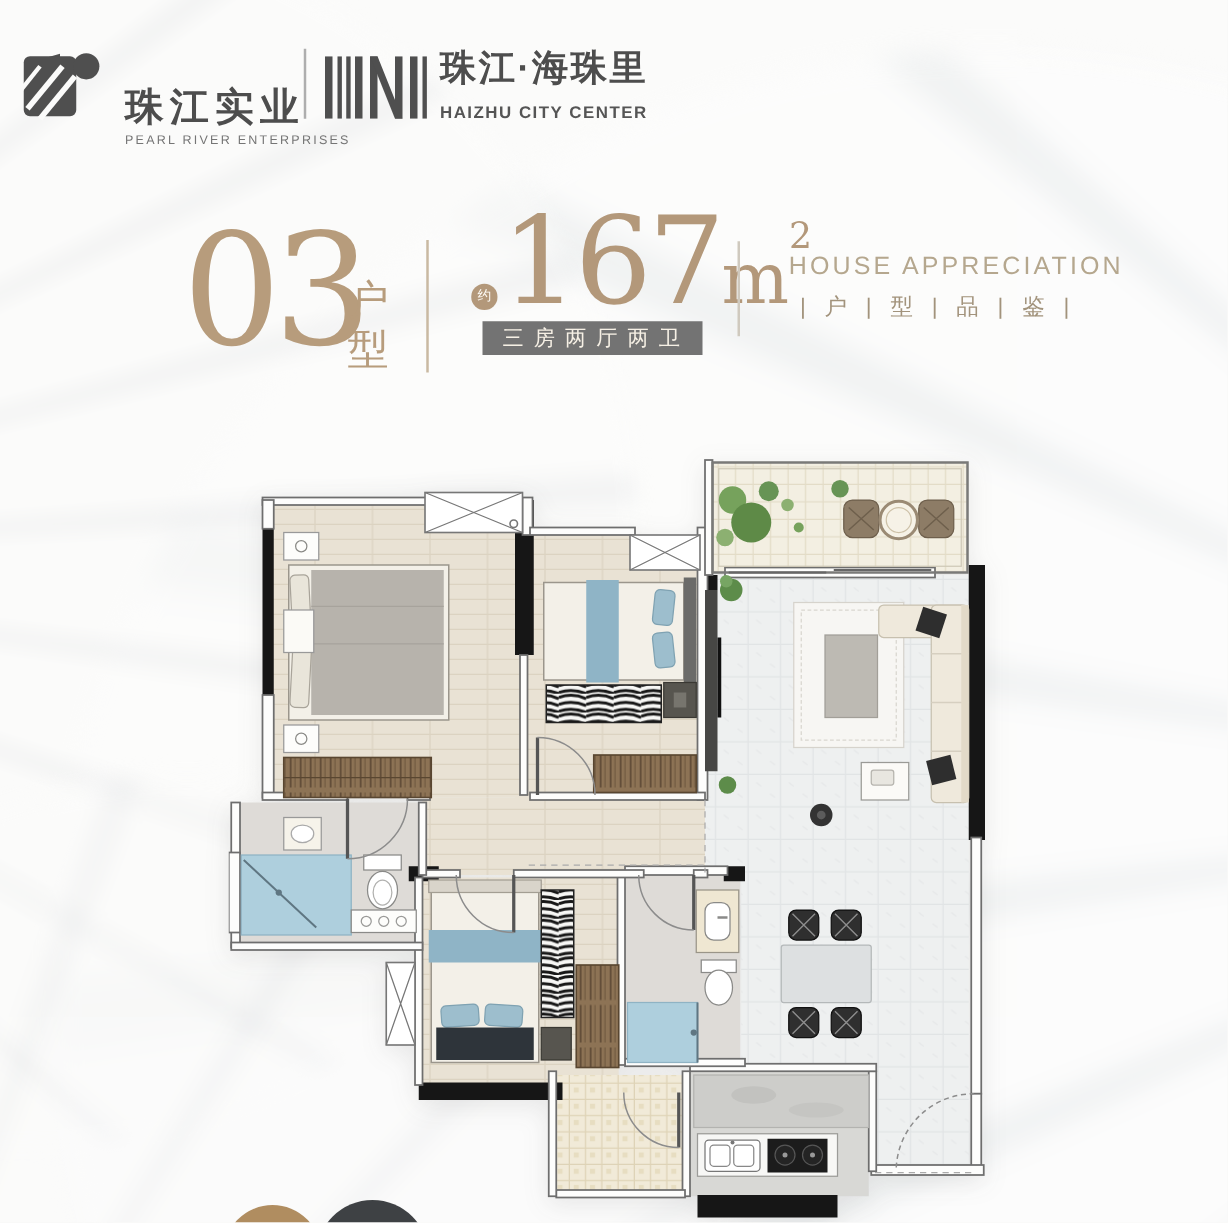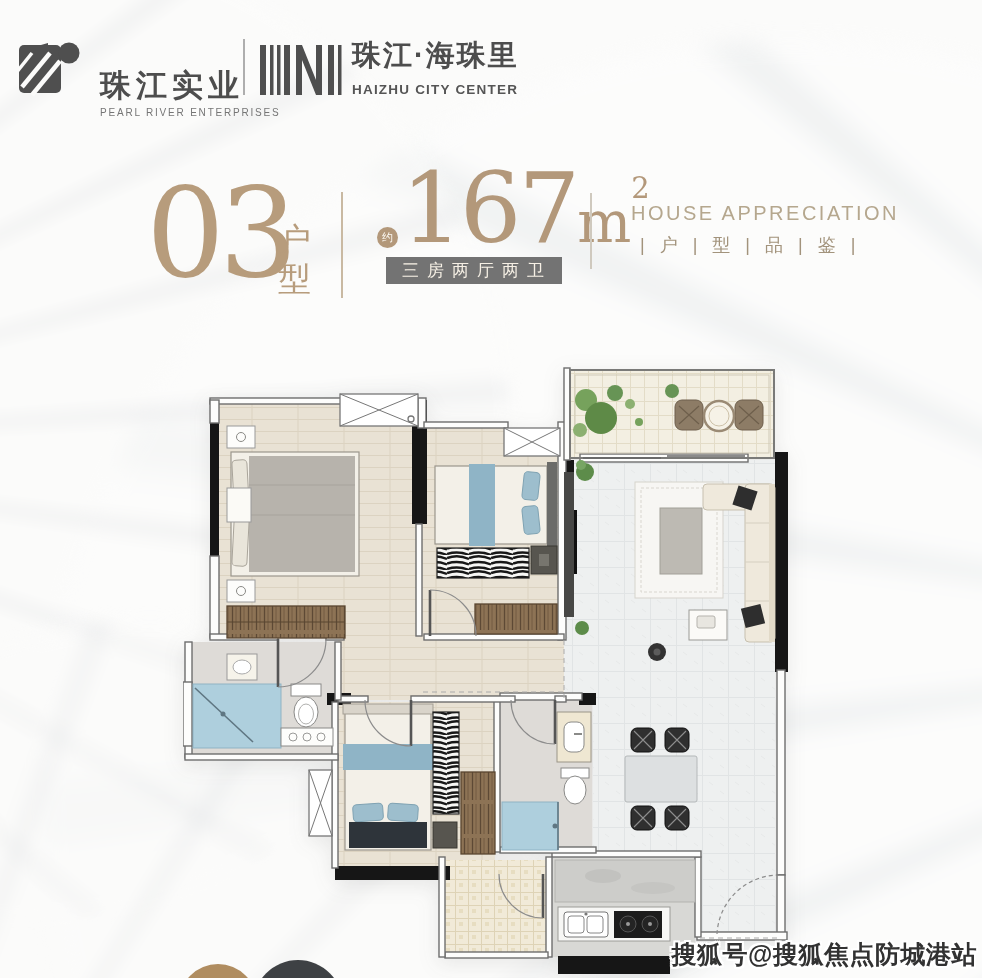--- a/index.html
+++ b/index.html
@@ -372,15 +372,14 @@
     <g stroke="#aaa" stroke-width="1" stroke-dasharray="5 4" fill="none">
       <path d="M381 280 V338"></path>
       <path d="M240 332 H380"></path>
       <path d="M517 578 H596"></path>
     </g>
   </svg>
 
   <div class="circ circ-tan"></div>
   <div class="circ circ-dark"></div>
 
-  <div class="wm">搜狐号@搜狐焦点防城港站</div>
 
 </div>
 
 </body></html>

